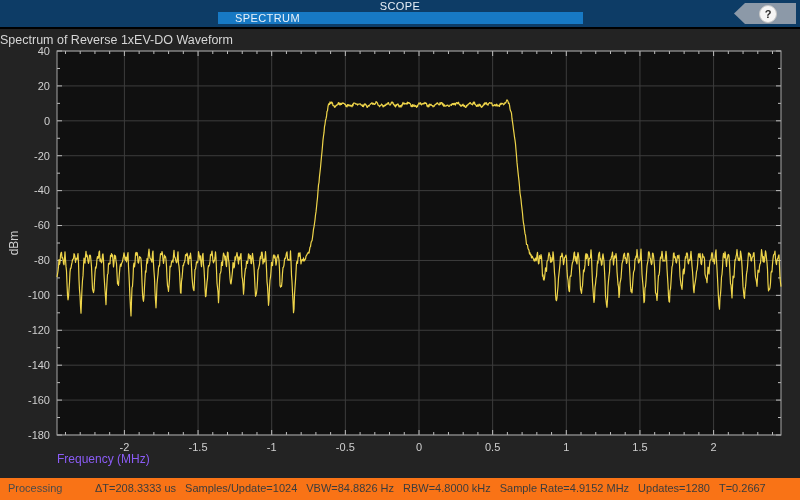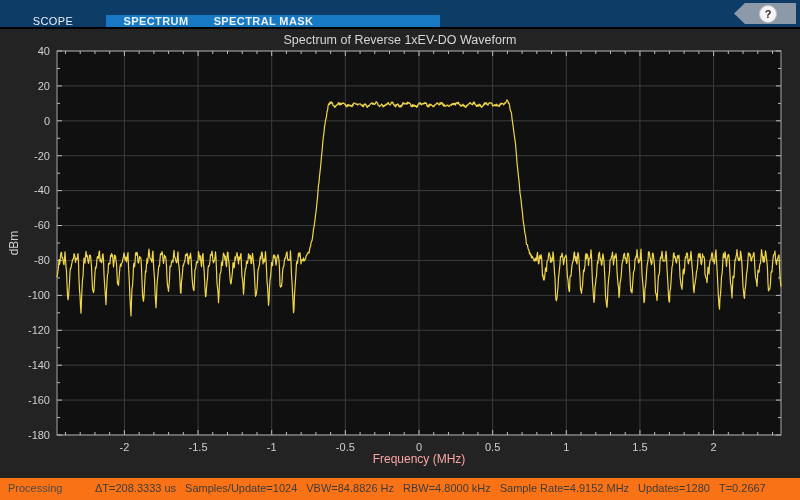--- a/index.html
+++ b/index.html
@@ -1,61 +1,60 @@
 <!DOCTYPE html>
 <html><head>
 <meta charset="utf-8">
 <style>
   html,body{margin:0;padding:0;background:#444;}
   .app{position:relative;width:800px;height:500px;overflow:hidden;
        font-family:"Liberation Sans",sans-serif;background:#232323;user-select:none;}
 
   
   .toolbar{position:absolute;top:0;left:0;width:800px;height:27px;
-           background:#0D3C66;border-bottom:2px solid #000;display:flex;align-items:flex-end;}
+           background:#0D3C66;border-bottom:2px solid #000;display:flex;align-items:center;flex-direction:column;}
   .tab{display:flex;align-items:center;justify-content:center;
        color:#EAF1F8;font-size:11px;letter-spacing:.4px;white-space:nowrap;cursor:pointer;}
   .nav-tab{width:106px;}
-  .ctx-group{display:flex;width:334px;background:#1779C4;font-weight:bold;}
+  .ctx-group{display:flex;width:365px;background:#1779C4;}
   .ctx-group .tab:nth-child(1){width:100px;}
   .ctx-group .tab:nth-child(2){width:115px;}
   .ctx-group .tab:nth-child(3){width:150px;}
   .help-handle{position:absolute;right:4px;top:3px;width:56px;height:21px;
                background:#8C99A8;clip-path:polygon(0 50%,11px 0,100% 0,100% 100%,11px 100%);
                display:flex;align-items:center;justify-content:center;padding-left:6px;cursor:pointer;}
   .help-circle{width:16px;height:16px;border-radius:50%;background:#F5F5F5;color:#2A2A2A;
                font-weight:bold;font-size:11px;line-height:16px;text-align:center;
                border:1px solid #C5C5C5;}
 
   
   .figure{position:absolute;top:29px;left:0;width:800px;height:449px;background:#232323;}
-  .chart-title{position:absolute;top:4px;left:0;width:100%;text-align:center;
+  .chart-title{position:absolute;top:4px;left:0;width:100%;
                color:#D6D6D6;font-size:12.5px;}
-  .xlabel{position:absolute;left:57px;width:724px;top:423px;text-align:center;
-          color:#fca5a5;font-size:12px;}
+  .xlabel{position:absolute;left:57px;width:724px;top:423px;text-align:left;
+          color:#8b5cf6;font-size:12px;}
   .ylabel{position:absolute;left:14px;top:214px;transform:translate(-50%,-50%) rotate(-90deg);
           color:#CFCFCF;font-size:12px;white-space:nowrap;}
   svg{position:absolute;top:0;left:0;}
 
   
   .statusbar{position:absolute;left:0;bottom:0;width:800px;height:22px;background:#f97316;
              font-size:11px;color:#3C3C3C;overflow:hidden;white-space:nowrap;}
   .status-state{position:absolute;left:8px;top:4px;color:#4A4A4A;}
   .status-metrics{position:absolute;left:95px;top:4px;}
 </style>
 </head>
 <body>
 
 <div class="app">
 
   <div class="toolbar">
     <div class="tab nav-tab">SCOPE</div>
     <div class="ctx-group">
       <div class="tab">SPECTRUM</div>
-      <div class="tab">SPECTRAL MASK</div>
     </div>
     <div class="help-handle">
       <div class="help-circle">?</div>
     </div>
   </div>
 
   <div class="figure">
     <div class="chart-title">Spectrum of Reverse 1xEV-DO Waveform</div>
     <div class="ylabel">dBm</div>
     <svg id="plot-svg" width="800" height="449" viewBox="0 0 800 449">

